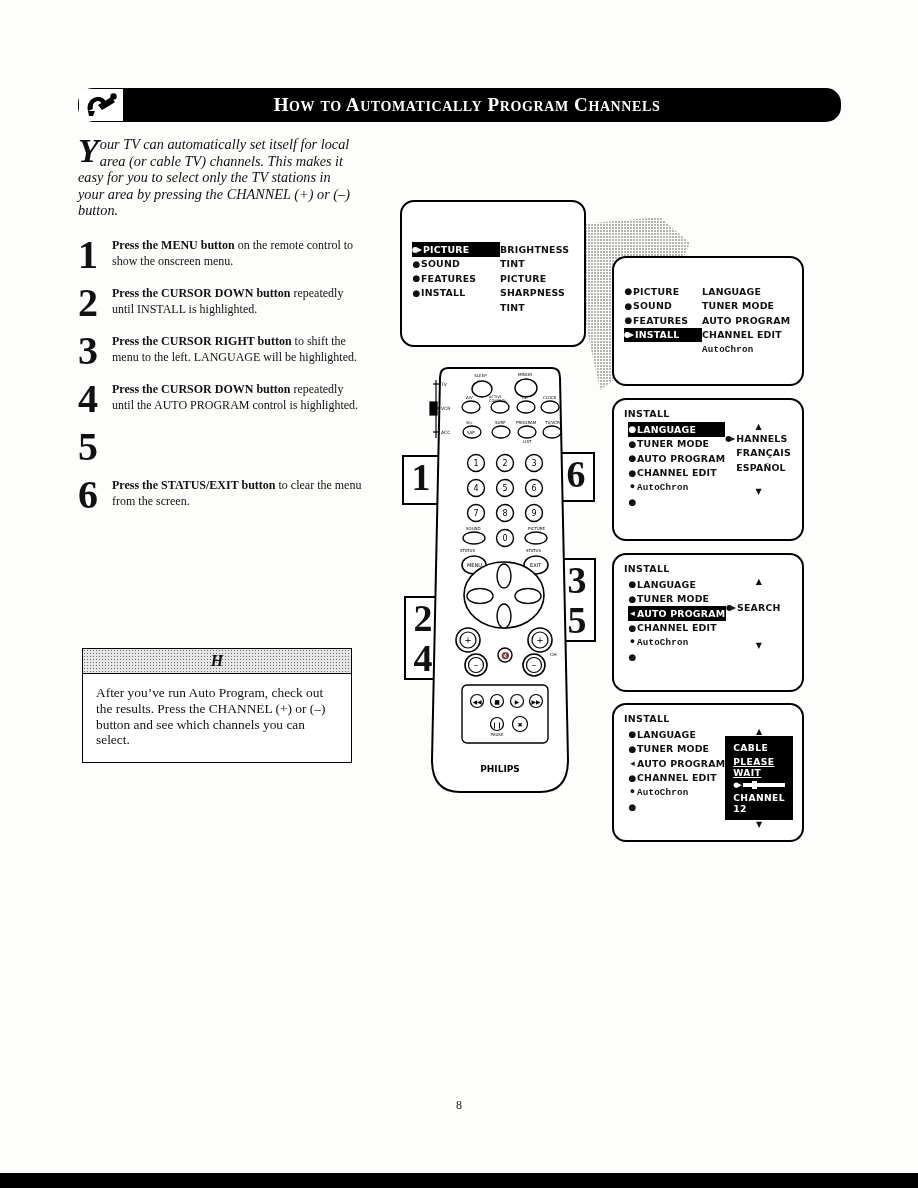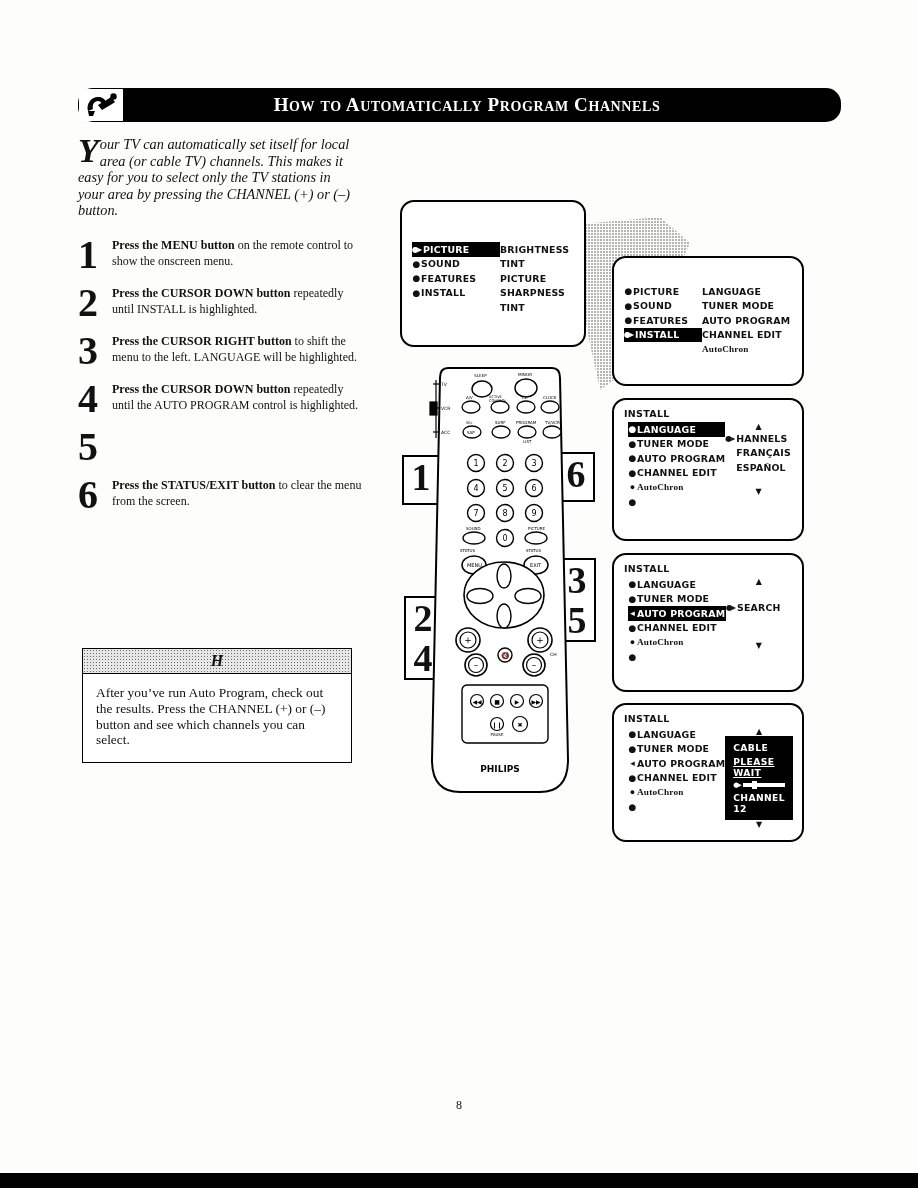--- a/index.html
+++ b/index.html
@@ -43,21 +43,21 @@
   
   .osd{position:absolute;background:#fff;border:2.2px solid #000;border-radius:14px;}
   .osd-inner{position:absolute;inset:0;padding:8px 10px;}
   .osd-title{font-family:"DejaVu Sans",sans-serif;font-weight:bold;font-size:9.5px;letter-spacing:.3px;}
   .osd-cols{display:flex;}
   .osd-col{font-family:"DejaVu Sans",sans-serif;font-weight:bold;font-size:9.4px;letter-spacing:.2px;}
   .osd-row{display:flex;align-items:center;height:14.5px;white-space:nowrap;}
   .bullet{display:inline-block;width:9px;flex:none;text-align:center;font-size:9px;}
   .osd-row.hl{background:#000;color:#fff;padding-right:6px;}
   .cursor{display:inline-block;width:11px;flex:none;font-size:8px;letter-spacing:-1px;}
-  .mixed{font-family:Liberation Serif, serif;font-weight:bold;font-size:9.2px;}
+  .mixed{font-family:Liberation Mono, monospace;font-weight:bold;font-size:9.2px;}
   .arrow-c{text-align:center;font-size:8px;line-height:9px;}
 
   .blackpanel{background:#000;color:#fff;font-family:"DejaVu Sans",sans-serif;font-weight:bold;
     font-size:9.2px;padding:6px 8px;letter-spacing:.4px;}
   .bar{height:4px;background:#fff;position:relative;margin:3px 0 3px 0;}
   .bar .knob{position:absolute;left:22%;top:-2px;width:5px;height:8px;background:#fff;}
 
   
   .callout{position:absolute;border:2.2px solid #000;background:#fff;
     font-family:"Liberation Serif",serif;font-weight:bold;text-align:center;}

